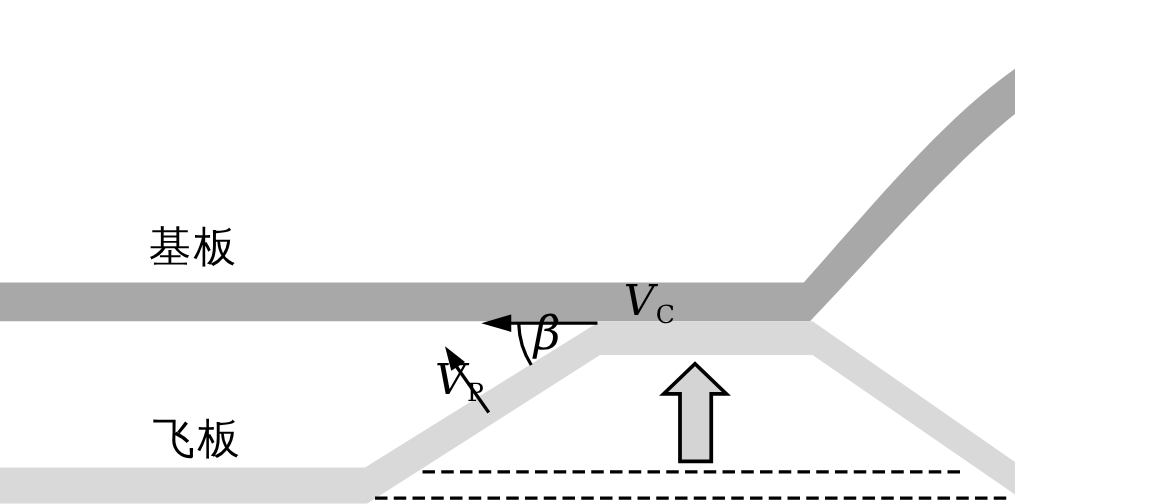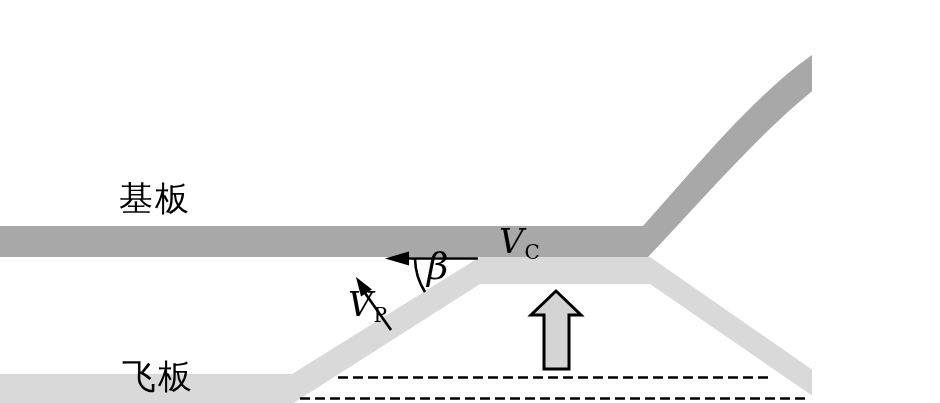--- a/index.html
+++ b/index.html
@@ -38,21 +38,21 @@
     <path d="M415,259 A65,65 0 0 0 425,292" fill="none" stroke-width="2.6" stroke="#000000"></path>
 
     <line x1="391" y1="330" x2="365" y2="293" stroke-width="2.6" stroke="#000000"></line>
     <polygon points="356,277 372,289.5 361,296.5" fill="#000000"></polygon>
 
     <polygon points="556,291 581,315 569,315 569,369 544,369 544,315 531,315" stroke-width="3" stroke-linejoin="miter" fill="#d4d4d4" stroke="#000000"></polygon>
   </svg>
 
   <div class="label cjk" style="left:119px;top:181px;">基板</div>
 
-  <div class="label cjk" style="left:122px;top:334px;margin-top:25px;">飞板</div>
+  <div class="label cjk" style="left:122px;top:334px;">飞板</div>
 
   <div class="label math" style="left:499px;top:224px;">
     <span>V</span><span class="subscript">C</span>
   </div>
 
   <div class="label math beta" style="left:427px;top:248px;">β</div>
 
   <div class="label math" style="left:332px;top:287px;margin-left:16px;">
     <span>V</span><span class="subscript">P</span>
   </div>

